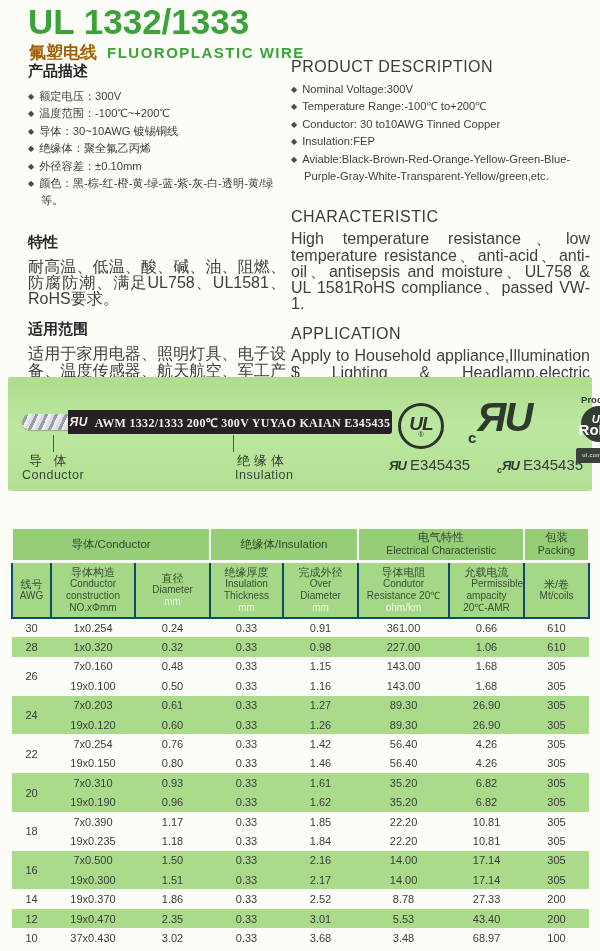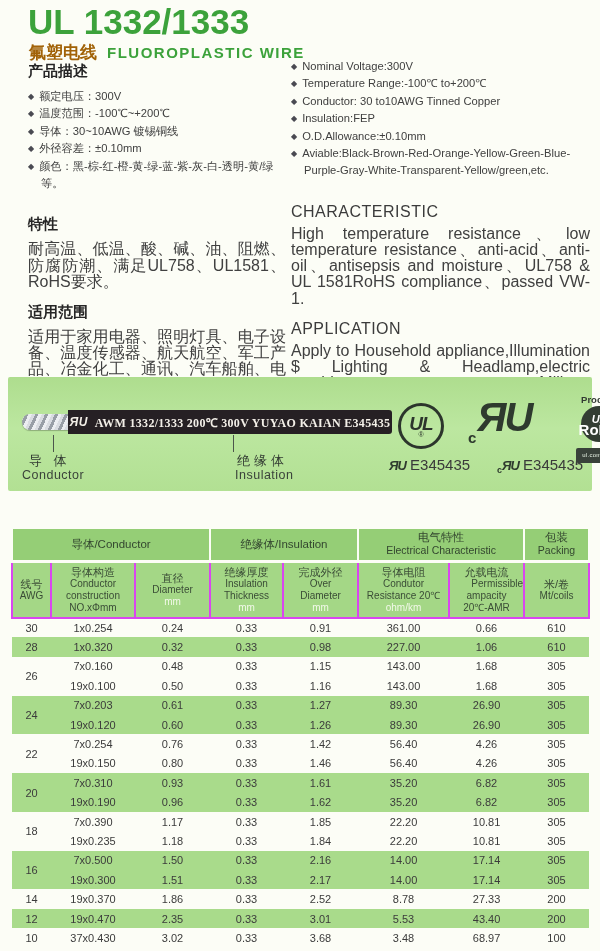--- a/index.html
+++ b/index.html
@@ -84,21 +84,21 @@
   table { border-collapse:collapse; table-layout:fixed; width:577px; }
   thead th { font-weight:normal; vertical-align:middle; text-align:center; }
   .grp th {
     height:33px; background:#95ce76; color:#33462f;
     font-size:11.5px; border:2px solid #fcfdf6; border-bottom:3px solid #fcfdf6;
     line-height:13px;
   }
   .grp th .g2 { font-size:10.5px; display:block; }
   .sub th {
     height:57px; background:#a4d786; color:#3a4c36; font-size:10px;
-    border:2px solid #d946ef; line-height:12px; padding:2px 0;
+    border:2px solid #0c4a6e; line-height:12px; padding:2px 0;
   }
   .sub th .cnline { font-size:11px; display:block; }
   .sub th .unit { color:#f2f9e9; display:block; }
   tbody td { height:19.4px; text-align:center; font-size:11px; color:#3b3b3b; padding:0; }
   tr.green td { background:#a9db8b; }
   tr.white td { background:#fcfdf6; }
 </style>
 </head>
 <body>
 
@@ -108,38 +108,39 @@
   <div class="subtitle">
     <span class="cn">氟塑电线</span><span class="en">FLUOROPLASTIC WIRE</span>
   </div>
 
   <div class="col-cn">
     <h3 class="cn-head">产品描述</h3>
     <ul class="bullets">
         <li><span class="diamond">◆</span><span>额定电压：300V</span></li>
         <li><span class="diamond">◆</span><span>温度范围：-100℃~+200℃</span></li>
         <li><span class="diamond">◆</span><span>导体：30~10AWG 镀锡铜线</span></li>
+        <li><span class="diamond">◆</span><span>绝缘体：聚全氟乙丙烯</span></li>
         <li><span class="diamond">◆</span><span>外径容差：±0.10mm</span></li>
         <li><span class="diamond">◆</span><span>颜色：黑-棕-红-橙-黄-绿-蓝-紫-灰-白-透明-黄/绿等。</span></li>
       </ul>
     <div class="gap-s"></div>
     <h3 class="cn-head">特性</h3>
     <div class="body-cn">耐高温、低温、酸、碱、油、阻燃、防腐防潮、满足UL758、UL1581、RoHS要求。</div>
     <div class="gap-m"></div>
     <h3 class="cn-head">适用范围</h3>
     <div class="body-cn">适用于家用电器、照明灯具、电子设备、温度传感器、航天航空、军工产品、冶金化工、通讯、汽车船舶、电力安装等连接线。</div>
   </div>
 
   <div class="col-en">
+    <h3 class="en-head">PRODUCT DESCRIPTION</h3>
     <ul class="bullets">
         <li><span class="diamond">◆</span><span>Nominal Voltage:300V</span></li>
         <li><span class="diamond">◆</span><span>Temperature Range:-100℃ to+200℃</span></li>
         <li><span class="diamond">◆</span><span>Conductor: 30 to10AWG Tinned Copper</span></li>
         <li><span class="diamond">◆</span><span>Insulation:FEP</span></li>
-        <li><span class="diamond">◆</span><span>O.D.Allowance:±0.10mm</span></li>
         <li><span class="diamond">◆</span><span>Aviable:Black-Brown-Red-Orange-Yellow-Green-Blue-Purple-Gray-White-Transparent-Yellow/green,etc.</span></li>
       </ul>
     <div class="gap-s"></div>
     <h3 class="en-head">CHARACTERISTIC</h3>
     <div class="body-en">High temperature resistance、low temperature resistance、anti-acid、anti-oil、antisepsis and moisture、UL758 &amp; UL 1581RoHS compliance、passed VW-1.</div>
     <div class="gap-m"></div>
     <h3 class="en-head">APPLICATION</h3>
     <div class="body-en">Apply to Household appliance,Illumination $ Lighting &amp; Headlamp,electric machines,tempurature sensor, Military Series,Metallurgy Chemical series,Motor cars &amp; Ships, Electrical Installation.</div>
   </div>
 

